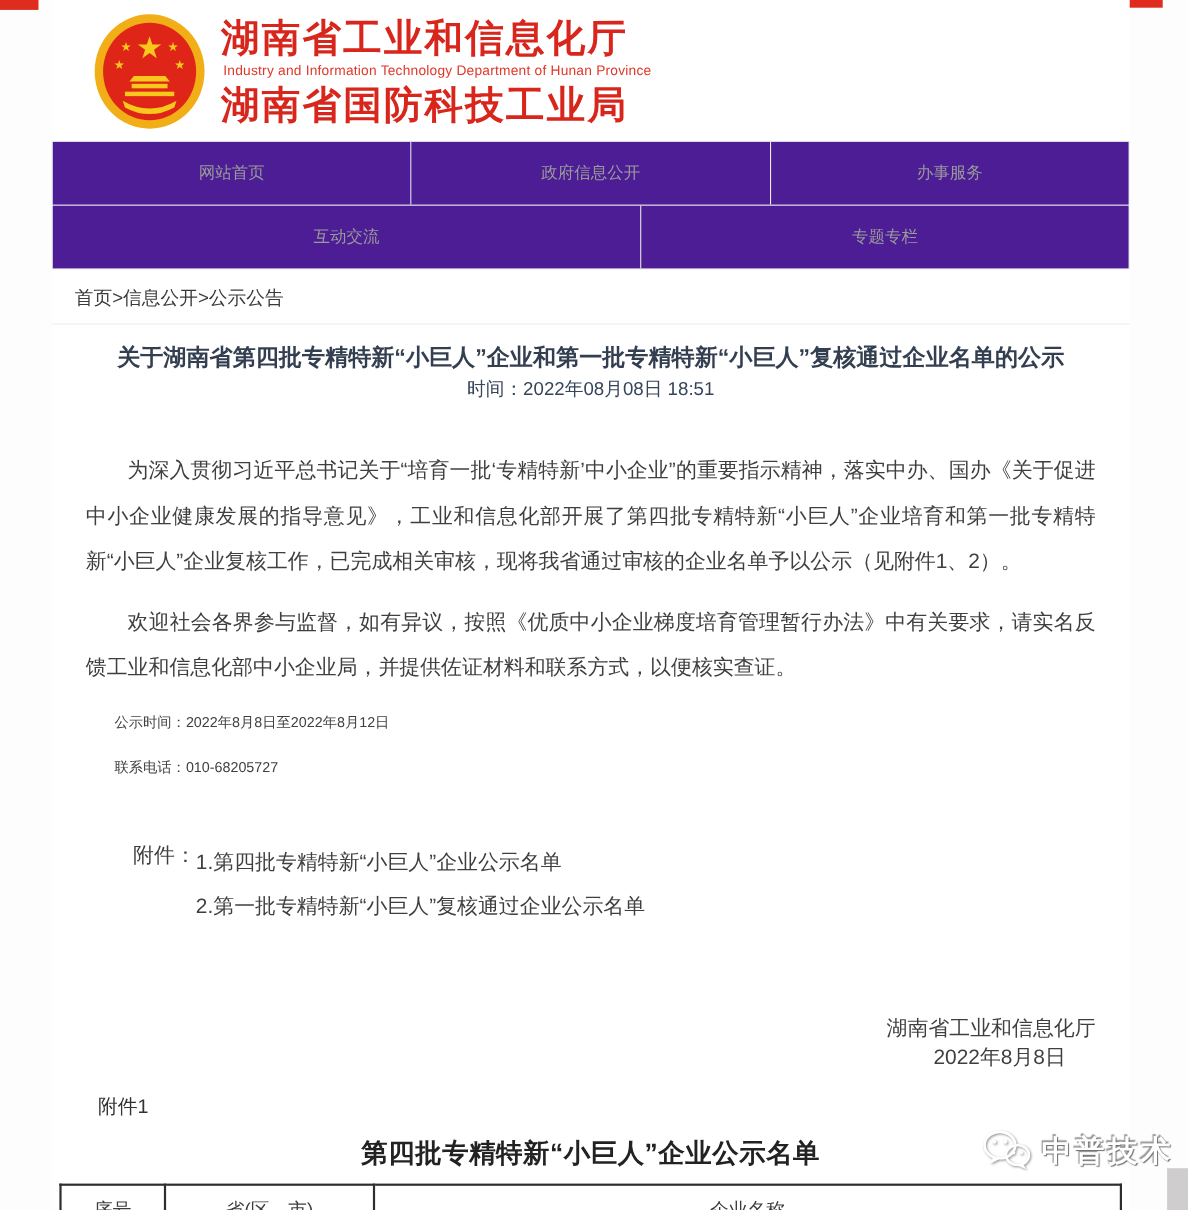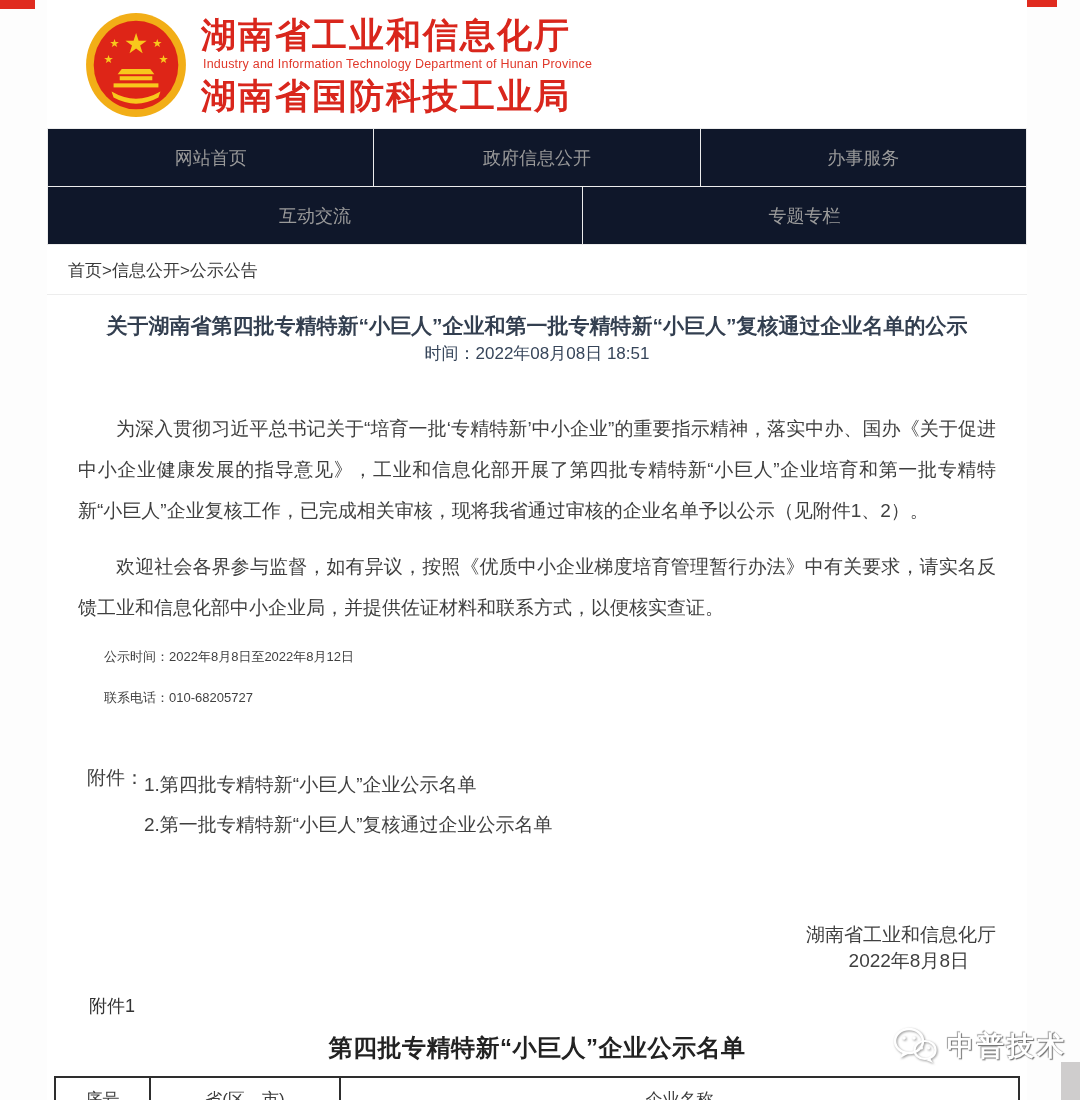--- a/index.html
+++ b/index.html
@@ -18,38 +18,38 @@
   .site-header{display:flex;align-items:center;padding:12px 0 10px 38px;height:106px;box-sizing:content-box;}
   .emblem{width:102px;height:106px;flex:0 0 auto;}
   .org-titles{margin-left:14px;line-height:1;}
   .org-cn{color:#d9261c;font-weight:bold;font-size:35px;letter-spacing:2px;}
   .org-en{color:#e0382a;font-size:12.5px;margin:6px 0 7px 2px;letter-spacing:.2px;}
 
   
   .nav{border:1px solid #ececec;border-bottom:none;}
   .nav-row{display:flex;height:57px;border-bottom:1px solid #ececec;}
   .nav-cell{flex:1;display:flex;align-items:center;justify-content:center;
-    font-size:18px;color:#9a9a9a;border-right:1px solid #ececec;cursor:pointer;background:#0f172a;}
+    font-size:15px;color:#9a9a9a;border-right:1px solid #ececec;cursor:pointer;background:#4c1d95;}
   .nav-cell:last-child{border-right:none;}
   .nav-row2 .nav-cell:first-child{flex:0 0 54.6%;}
 
   
   .breadcrumb{padding:14px 0 12px 21px;font-size:17px;color:#3a3a3a;border-bottom:1px solid #ededed;}
 
   
   .article{padding:0 16px;}
   .article-title{margin:16px 2px 0 2px;text-align:center;font-size:21px;font-weight:bold;color:#333f50;line-height:1.4;}
   .article-time{text-align:center;font-size:17px;color:#36455a;margin-top:2px;}
   .body-text{margin-top:44px;font-size:19px;color:#3f3f3f;line-height:2.15;text-align:justify;}
   .body-text p{margin:15px;text-indent:2em;}
   .meta-line{font-size:13px;color:#3f3f3f;text-indent:2em;line-height:2.0;margin:0;}
   .meta-gap{margin-top:2px;}
 
   .attachments{display:flex;margin-top:54px;font-size:19px;color:#3f3f3f;}
-  .attachments .label{white-space:nowrap;margin-left:24px;text-align:center;}
+  .attachments .label{white-space:nowrap;margin-left:58px;text-align:center;}
   .attachments .items div{line-height:2.15;}
 
   .signature{margin-top:76px;font-size:19px;color:#3f3f3f;}
   .signature .org{text-align:right;padding-right:15px;}
   .signature .date{text-align:right;padding-right:42px;margin-top:0;}
 
   .att1-label{margin:20px 0 0 26px;font-size:18px;color:#333;}
   .table-title{text-align:center;font-size:24px;font-weight:bold;color:#222;margin-top:14px;letter-spacing:.5px;}
 
   

